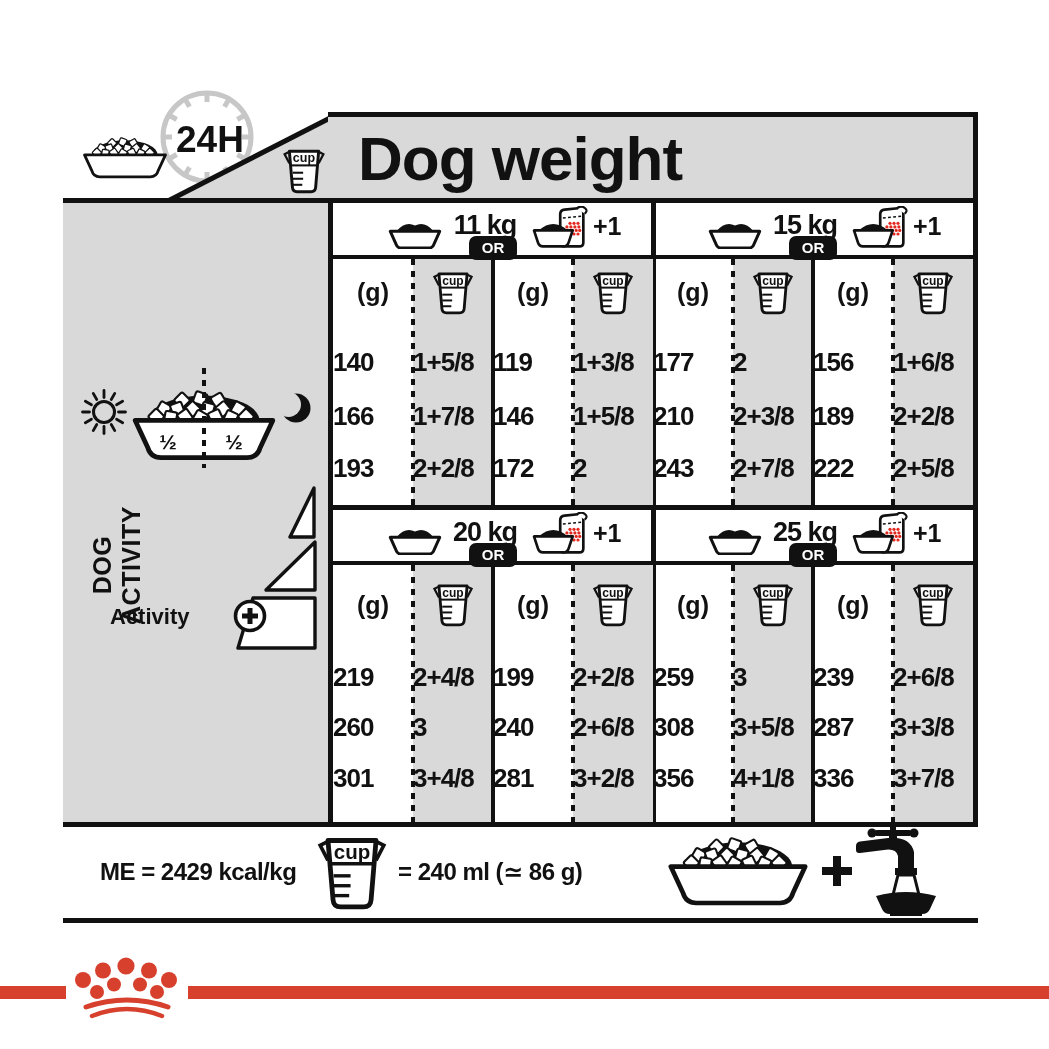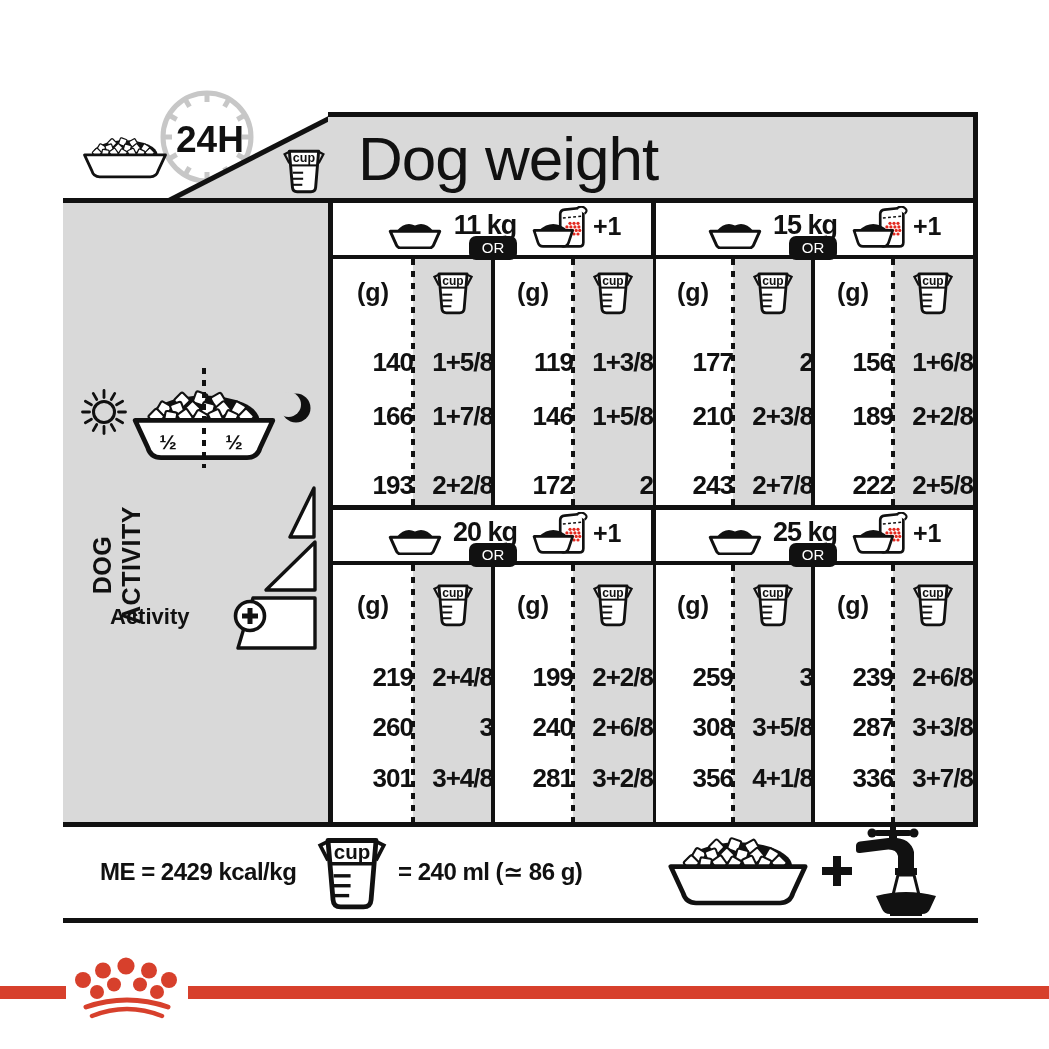--- a/index.html
+++ b/index.html
@@ -5,34 +5,34 @@
   html,body{margin:0;padding:0;background:#fff;}
   #stage{position:relative;width:1049px;height:1049px;background:#fff;overflow:hidden;
          font-family:"Liberation Sans","DejaVu Sans",sans-serif;color:#111;}
   .abs{position:absolute;}
   .line{position:absolute;background:#111;}
   .dotv{position:absolute;width:4px;background:repeating-linear-gradient(to bottom,#111 0 6px,transparent 6px 12px);}
   .b{font-weight:700;}
   #title{position:absolute;left:0;right:0;top:26px;text-align:center;font-size:56px;font-weight:700;
          letter-spacing:-2px;color:#e3291f;}
   #band{position:absolute;left:328px;top:117px;width:650px;height:83px;background:#d9d9d9;}
-  #dogweight{position:absolute;left:358px;top:117px;height:83px;line-height:83px;font-size:62px;font-weight:400;letter-spacing:-1px;}
+  #dogweight{position:absolute;left:358px;top:117px;height:83px;line-height:83px;font-size:62px;font-weight:700;letter-spacing:-1px;}
   #sidebar{position:absolute;left:63px;top:203px;width:265px;height:619px;background:#d9d9d9;}
   .grp-head{position:absolute;width:320px;}
   .grp-head .wlabel{position:absolute;left:98px;top:7px;width:108px;text-align:center;font-size:27px;font-weight:700;letter-spacing:-1px;}
   .grp-head .plusone{position:absolute;left:260px;top:9px;width:50px;font-size:25px;font-weight:700;}
   .orbadge{position:absolute;left:50%;transform:translateX(-50%);top:33px;width:48px;height:24px;background:#111;
-           border-radius:7px;color:#fff;font-size:15px;font-weight:400;text-align:center;line-height:24px;z-index:6;}
+           border-radius:7px;color:#fff;font-size:15px;font-weight:700;text-align:center;line-height:24px;z-index:6;}
   .bodygrp{position:absolute;width:320px;}
   .col{position:absolute;top:0;bottom:0;width:80px;}
   .cgrey{background:#d9d9d9;}
   .gu{position:absolute;left:0;width:100%;text-align:center;font-size:25px;font-weight:700;}
   .cupicon{position:absolute;left:20px;width:40px;height:48px;}
-  .val{position:absolute;left:0;width:100%;height:30px;line-height:30px;text-align:right;font-size:26px;font-weight:700;letter-spacing:-1px;}
-  .bA .gu{top:19px;} .bA .cupicon{top:10px;} .bA .v1{top:88px;} .bA .v2{top:142px;} .bA .v3{top:194px;margin-top:17px;}
+  .val{position:absolute;left:0;width:100%;height:30px;line-height:30px;text-align:left;font-size:26px;font-weight:700;letter-spacing:-1px;}
+  .bA .gu{top:19px;} .bA .cupicon{top:10px;} .bA .v1{top:88px;} .bA .v2{top:142px;} .bA .v3{top:194px;}
   .bB .gu{top:26px;} .bB .cupicon{top:16px;} .bB .v1{top:97px;} .bB .v2{top:147px;} .bB .v3{top:198px;}
   .sidetext{position:absolute;font-size:22px;font-weight:700;}
   #dogactivity{position:absolute;left:11px;top:552px;width:180px;height:26px;text-align:center;
                font-size:25px;font-weight:700;letter-spacing:.5px;transform:rotate(-90deg);}
   .half{position:absolute;top:430px;width:32px;text-align:center;font-size:21px;font-weight:700;}
   .metext{position:absolute;top:858px;height:28px;line-height:28px;font-size:24px;font-weight:700;letter-spacing:-.5px;}
   .redstripe{position:absolute;top:986px;height:13px;background:#d7402c;}
 </style>
 </head>
 <body>

